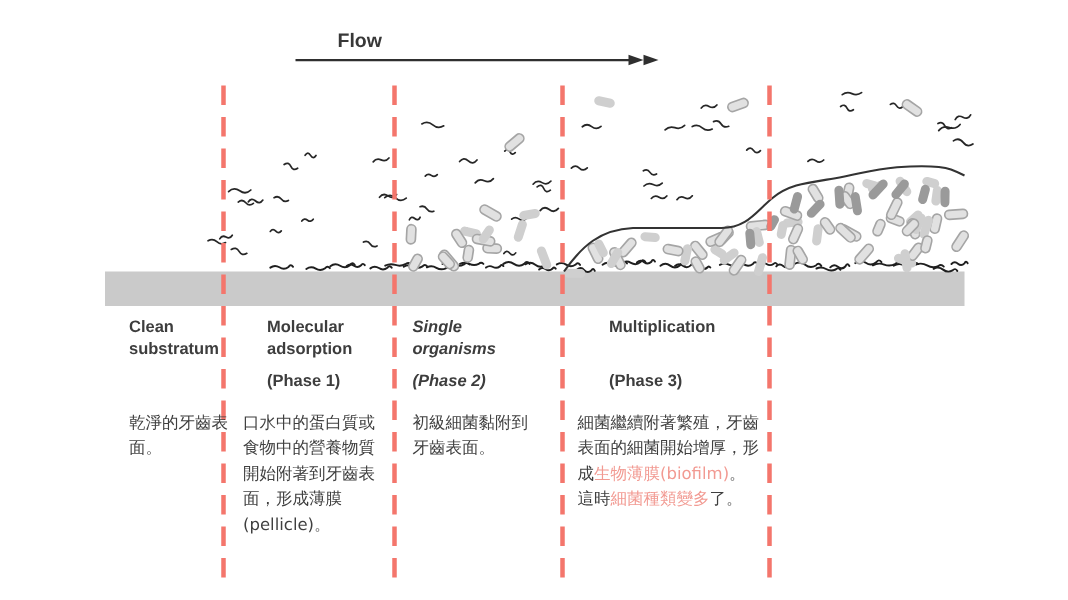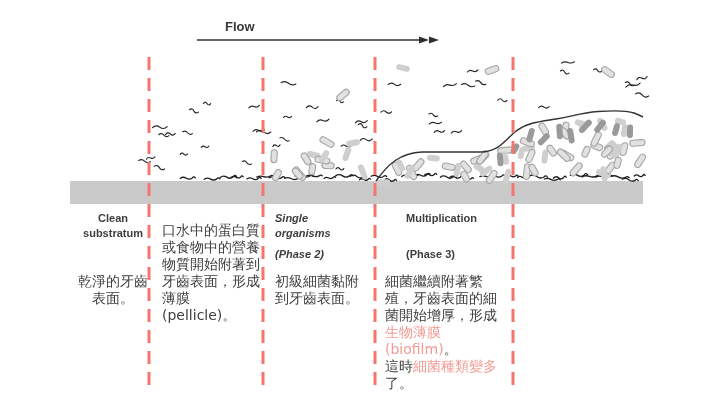--- a/index.html
+++ b/index.html
@@ -5,25 +5,25 @@
   html,body{margin:0;padding:0;background:#ffffff;}
   body{width:712px;height:400px;overflow:hidden;
        font-family:"Liberation Sans","DejaVu Sans",sans-serif;color:var(--ink,#3d3d3d);}
   .stage{position:relative;width:712px;height:400px;background:#fff;}
   svg.art{position:absolute;left:0;top:0;}
   .divider{stroke:var(--red,#f4766c);stroke-width:3;stroke-dasharray:13 8;fill:none;}
   .flow-label{position:absolute;left:225px;top:19px;font-size:13px;font-weight:600;color:#383838;}
   .col{position:absolute;top:211px;}
   .title{font-size:11px;font-weight:600;line-height:15px;color:#3d3d3d;min-height:37px;}
   .phase{font-size:11px;font-weight:600;color:#3d3d3d;height:14px;margin-top:0px;}
-  .desc{margin-top:11px;font-size:14px;line-height:17px;color:#3f3f3f;white-space:pre-wrap;
+  .desc{margin-top:11px;font-size:11px;line-height:17px;color:#3f3f3f;white-space:pre-wrap;
         font-family:"DejaVu Sans","Liberation Sans",sans-serif;}
   .desc .red{color:var(--redtext,#f29a92);}
   
-  .c1{left:74px;width:78px;text-align:center;}
+  .c1{left:86px;width:78px;}
   .c2{left:162px;width:98px;}  .c2 .head{margin-left:16px;} .c2 .title{width:90px;}
   .c3{left:275px;width:84px;}  .c3 .head{font-style:italic;} .c3 .title{width:82px;}
   .c4{left:385px;width:122px;} .c4 .head{margin-left:21px;}  .c4 .title{width:118px;}
   .c5{left:527px;width:126px;} .c5 .head{margin-left:6px;}  .c5 .title{width:128px;}
 </style>
 </head>
 <body>
 
 <div class="stage">
 
@@ -218,20 +218,24 @@
 
   <div class="col c1">
     <div class="head">
       <div class="title">Clean substratum</div>
       <div class="phase"></div>
     </div>
     <div class="desc"><span>乾淨的牙齒表面。</span></div>
   </div>
 
   <div class="col c2">
+    <div class="head">
+      <div class="title">Molecular adsorption</div>
+      <div class="phase">(Phase 1)</div>
+    </div>
     <div class="desc"><span>口水中的蛋白質或食物中的營養物質開始附著到牙齒表面，形成薄膜(pellicle)。</span></div>
   </div>
 
   <div class="col c3">
     <div class="head">
       <div class="title">Single organisms</div>
       <div class="phase">(Phase 2)</div>
     </div>
     <div class="desc"><span>初級細菌黏附到牙齒表面。</span></div>
   </div>

